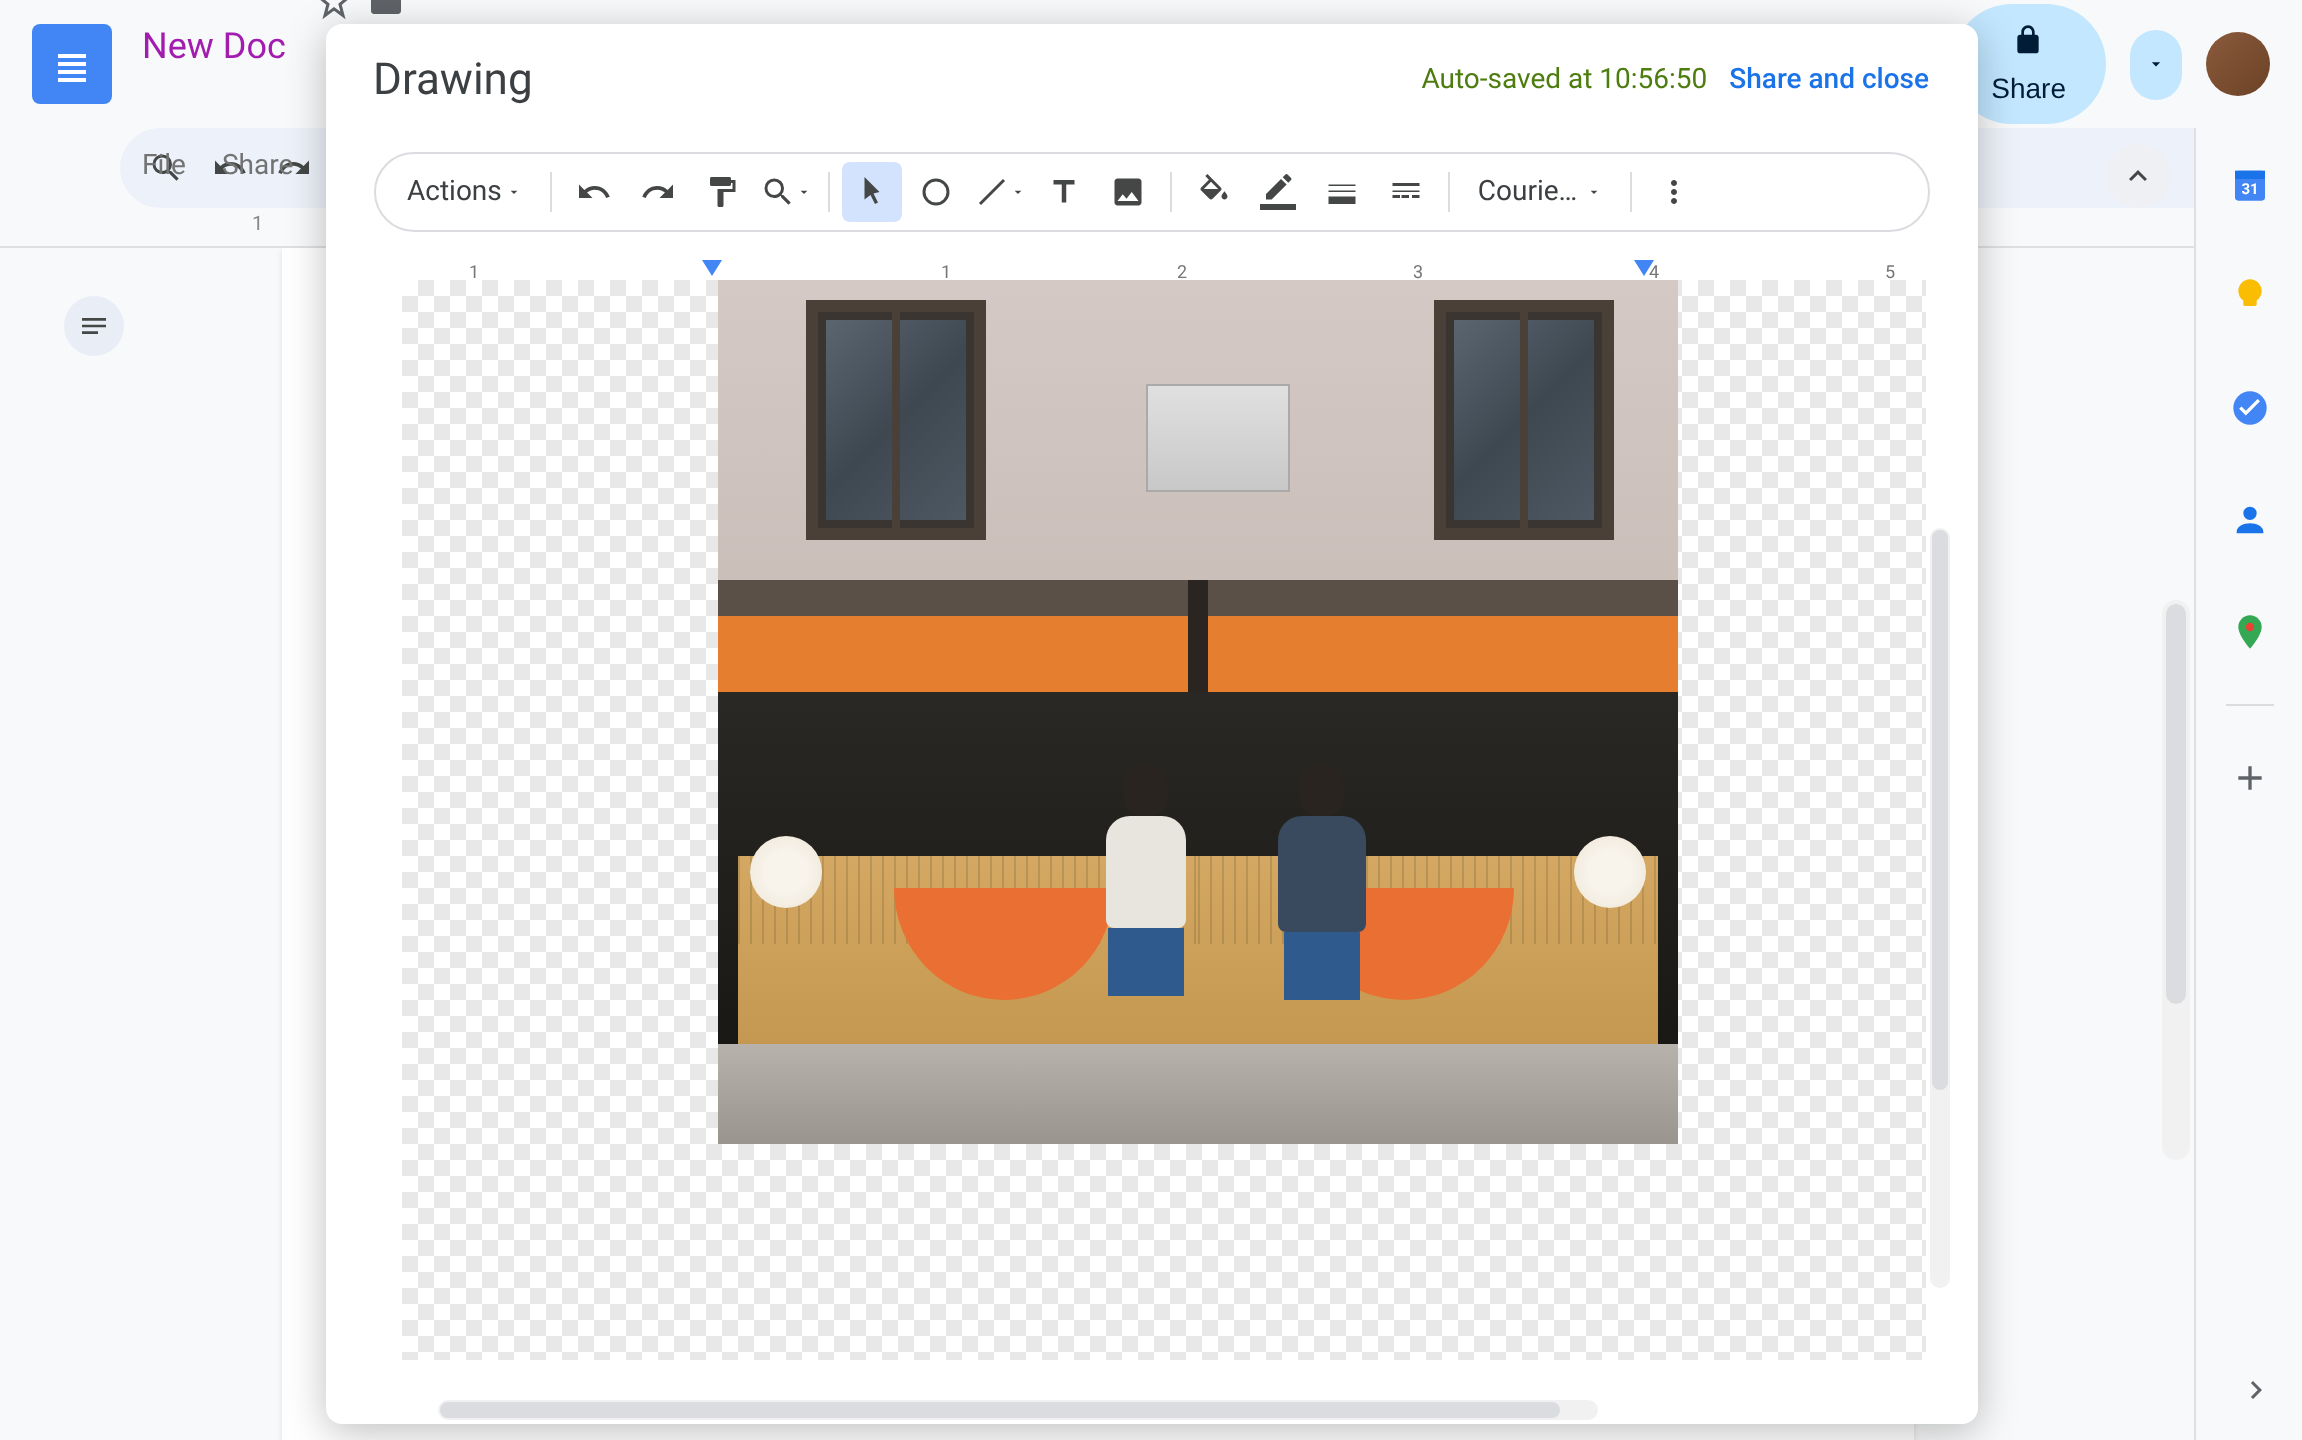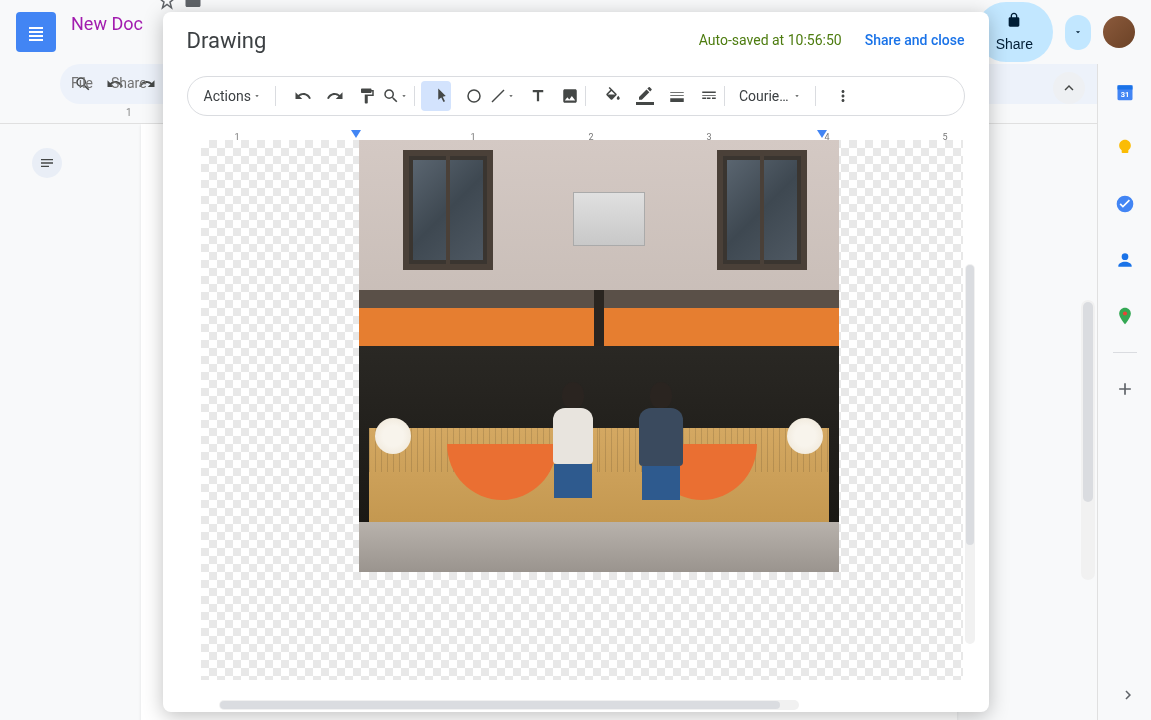--- a/index.html
+++ b/index.html
@@ -234,21 +234,21 @@
   box-shadow: 0 4px 20px rgba(0,0,0,0.25);
   display: flex;
   flex-direction: column;
   position: relative;
 }
 .modal-header {
   height: 56px;
   display: flex;
   align-items: center;
   padding: 0 24px;
-  gap: 23px;
+  gap: 11px;
 }
 .modal-title {
   font-size: 22px;
   color: #3c4043;
   flex: 1;
 }
 .autosave {
   font-size: 14px;
   color: #4d7c0f;
 }
@@ -269,21 +269,21 @@
   display: flex;
   align-items: center;
   padding: 0 8px;
   gap: 2px;
 }
 .dtb-btn {
   min-width: 30px;
   height: 30px;
   display: flex;
   align-items: center;
-  justify-content: flex-end;
+  justify-content: center;
   border-radius: 4px;
   cursor: pointer;
   color: #444746;
   font-size: 14px;
 }
 .dtb-btn.selected {
   background: #d3e3fd;
   border-radius: 4px;
 }
 .actions-btn {

